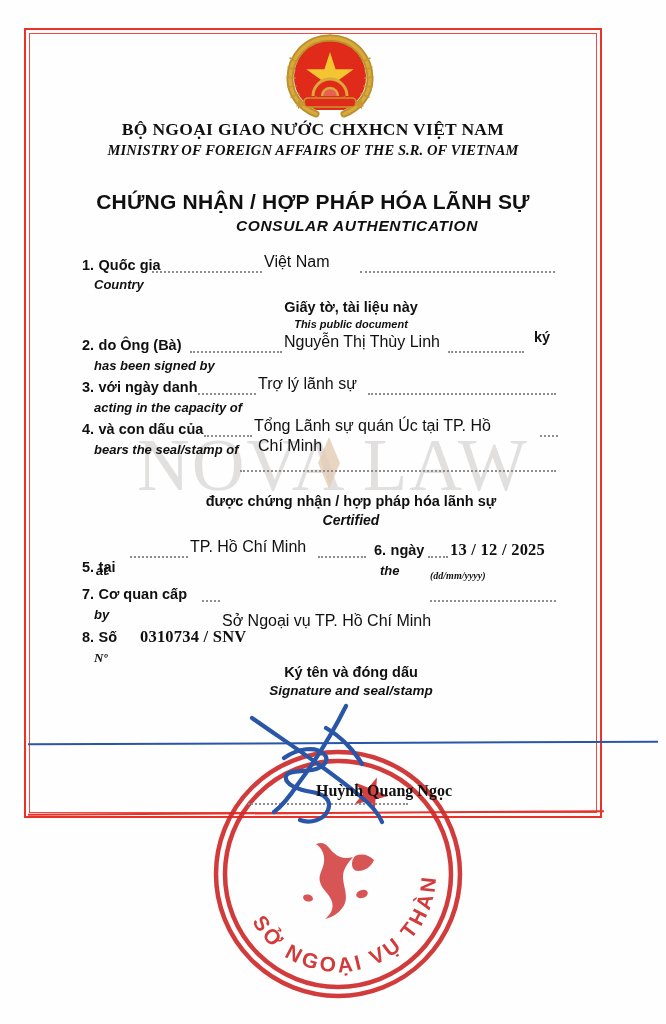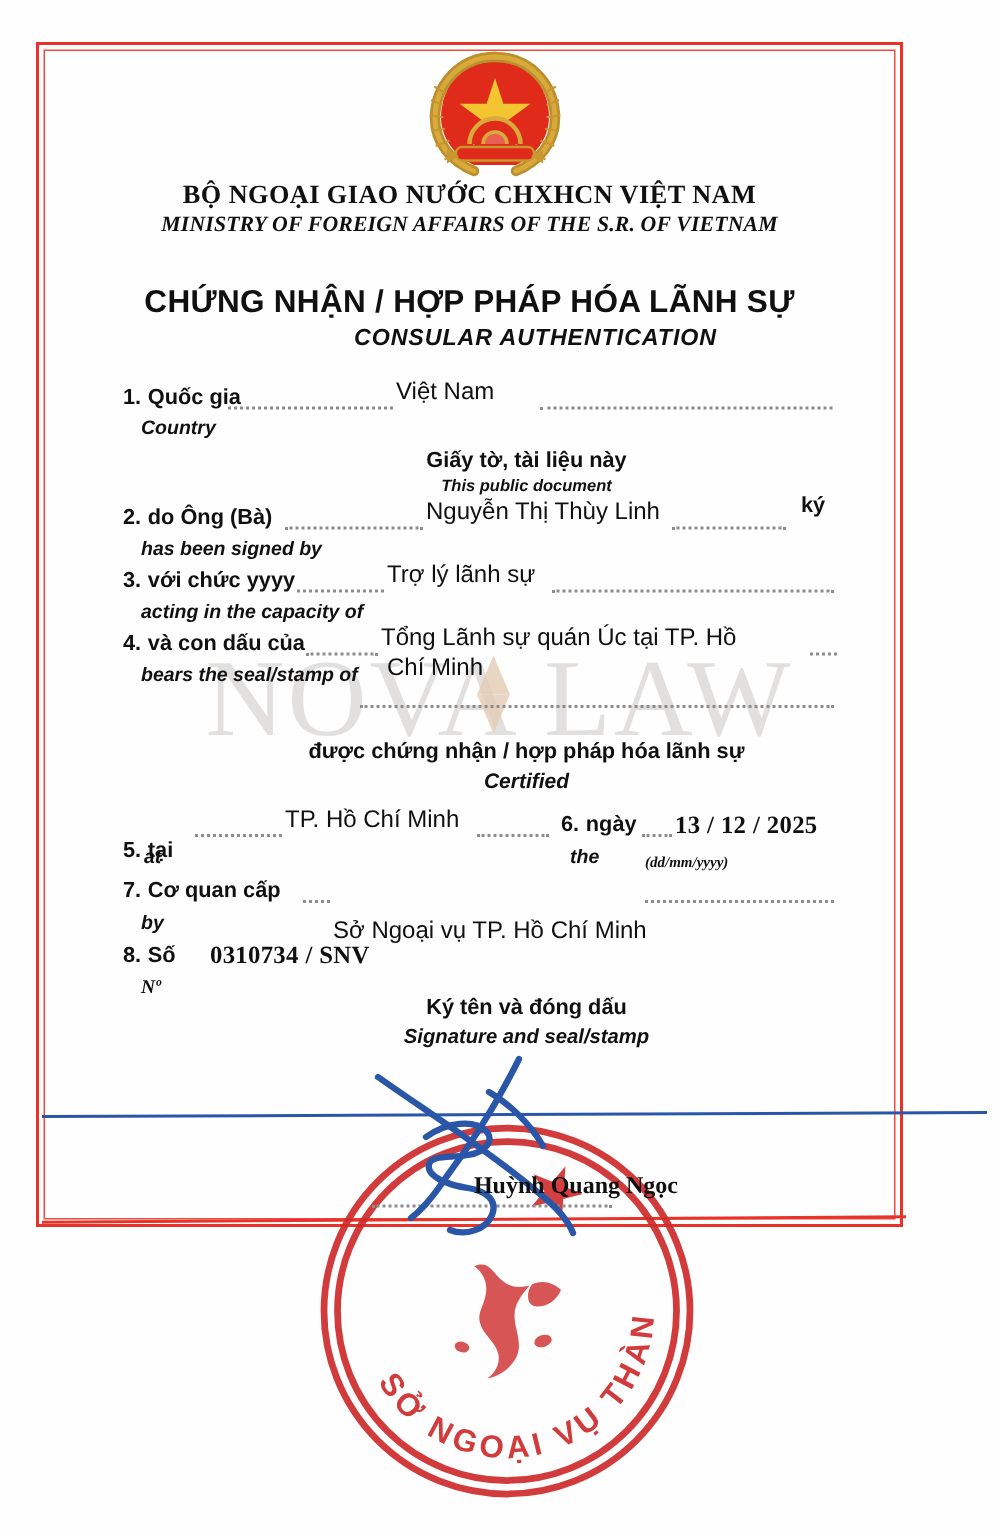--- a/index.html
+++ b/index.html
@@ -115,21 +115,21 @@
     <span class="lbl-vn">do Ông (Bà)</span>
   </div>
   <div class="dots" style="left:190px;top:351px;width:92px;"></div>
   <div class="row" style="left:284px;top:333px;">Nguyễn Thị Thùy Linh</div>
   <div class="dots" style="left:448px;top:351px;width:76px;"></div>
   <div class="row lbl-vn" style="left:534px;top:329px;">ký</div>
   <div class="row lbl-en" style="left:94px;top:358px;">has been signed by</div>
 
   <div class="row" style="left:82px;top:378px;">
     <span class="lbl-vn">3.</span>
-    <span class="lbl-vn">với chức yyyy</span>
+    <span class="lbl-vn">với ngày danh</span>
   </div>
   <div class="dots" style="left:198px;top:393px;width:58px;"></div>
   <div class="row" style="left:258px;top:375px;">Trợ lý lãnh sự</div>
   <div class="dots" style="left:368px;top:393px;width:188px;"></div>
   <div class="row lbl-en" style="left:94px;top:400px;">acting in the capacity of</div>
 
   <div class="row" style="left:82px;top:420px;">
     <span class="lbl-vn">4.</span>
     <span class="lbl-vn">và con dấu của</span>
   </div>

